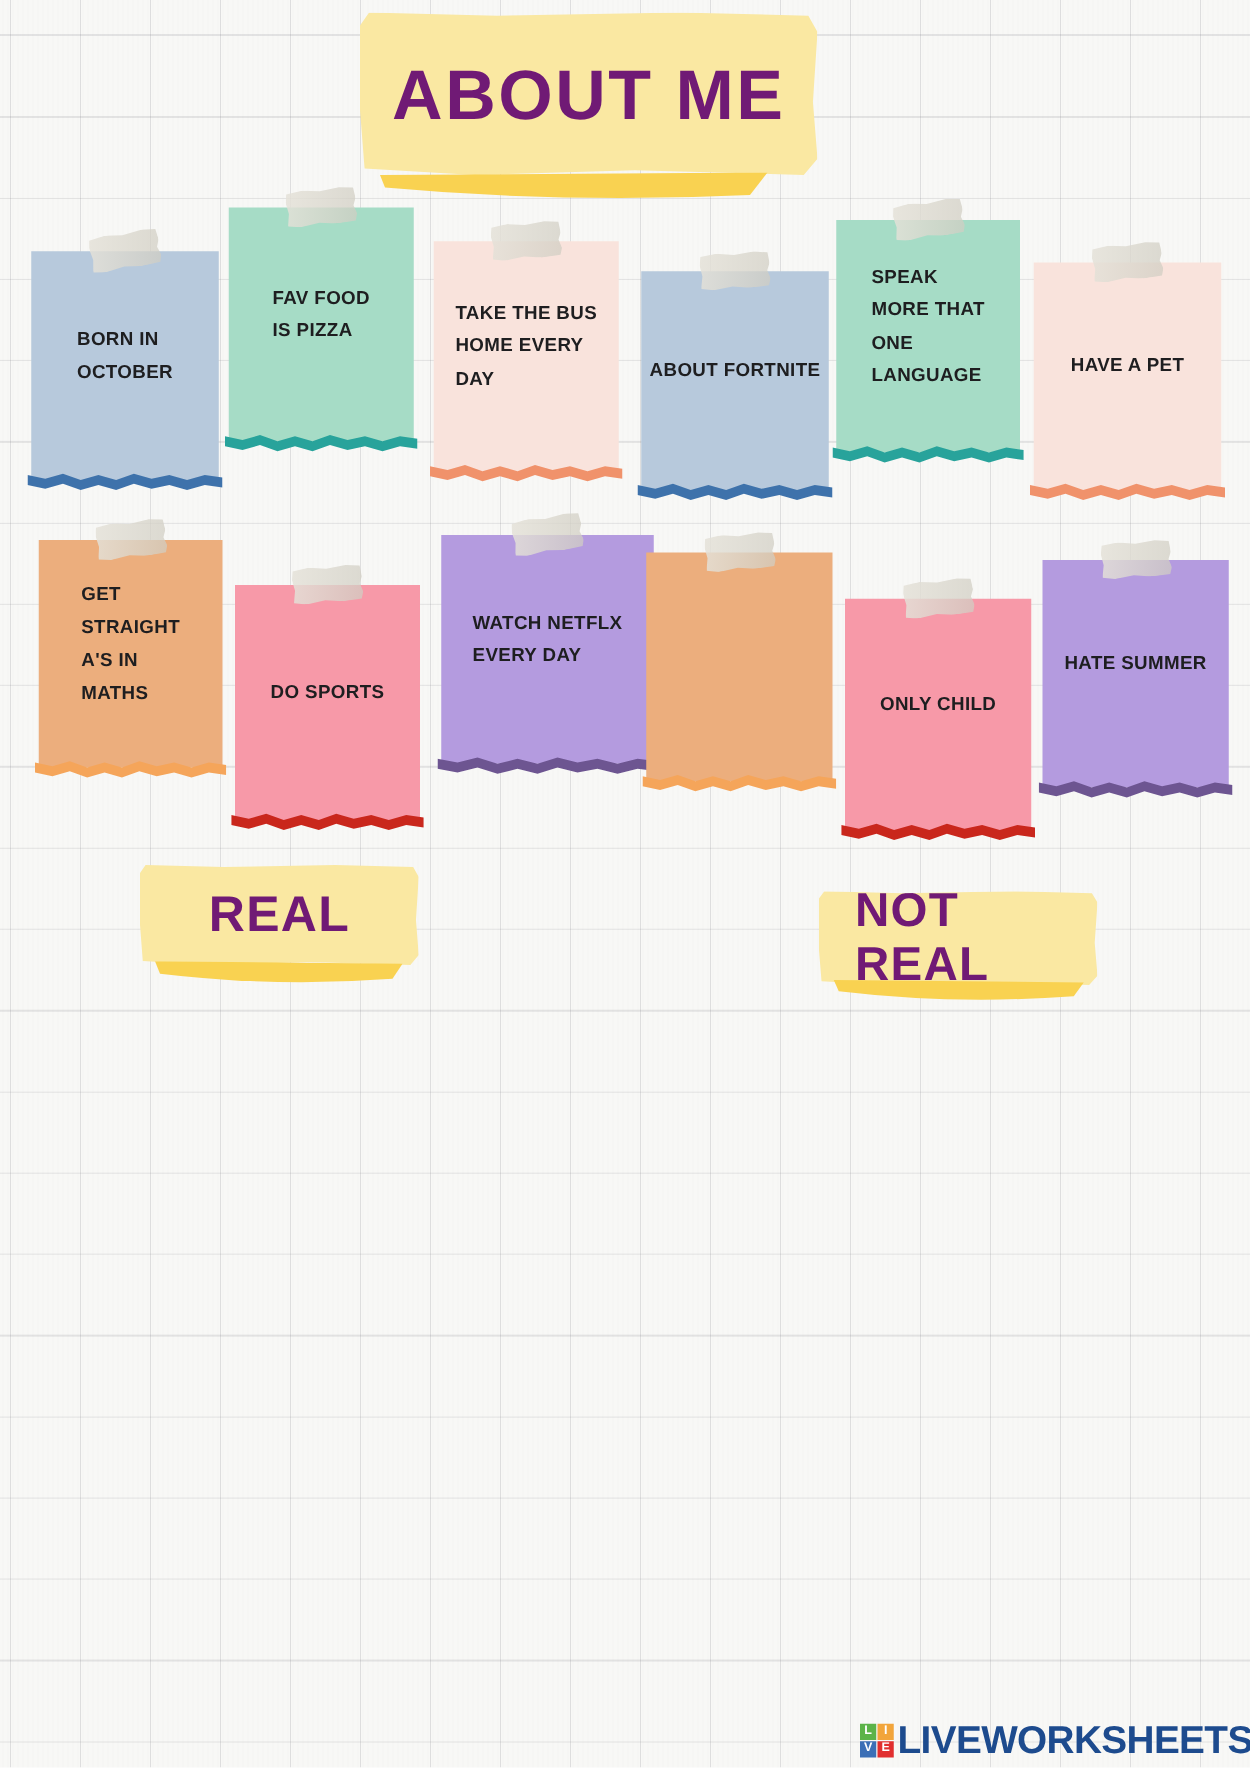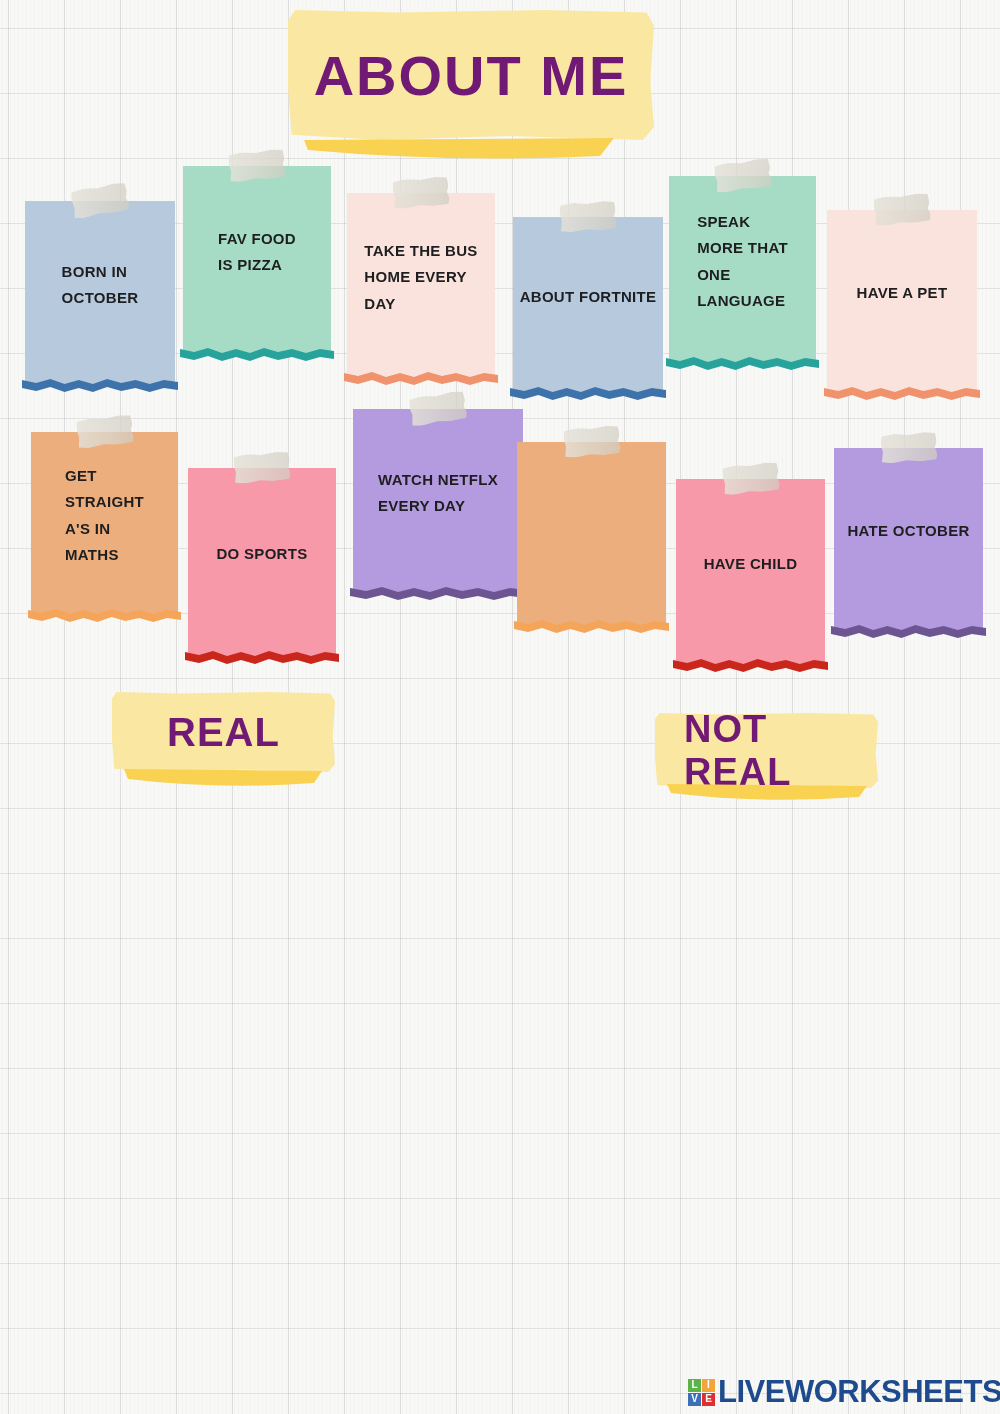--- a/index.html
+++ b/index.html
@@ -61,21 +61,21 @@
 
   
   .n1 { left:25px;  top:201px; width:150px; height:192px; }
   .n2 { left:183px; top:166px; width:148px; height:196px; }
   .n3 { left:347px; top:193px; width:148px; height:193px;padding-left:36px; }
   .n4 { left:513px; top:217px; width:150px; height:184px; }
   .n5 { left:669px; top:176px; width:147px; height:195px; }
   .n6 { left:827px; top:210px; width:150px; height:191px; }
   .n7 { left:31px;  top:432px; width:147px; height:191px; }
   .n8 { left:188px; top:468px; width:148px; height:197px; }
-  .n9 { left:353px; top:409px; width:170px; height:192px;padding-left:24px; }
+  .n9 { left:353px; top:428px; width:170px; height:192px;padding-left:24px; }
   .n10{ left:517px; top:442px; width:149px; height:192px; }
   .n11{ left:676px; top:479px; width:149px; height:194px; }
   .n12{ left:834px; top:448px; width:149px; height:191px; }
 
   
   .footer { position:absolute; left:688px; top:1374px; display:flex; align-items:center; }
   .logo-grid {
     width:27px; height:27px; display:grid; gap:1px;
     grid-template-columns:1fr 1fr; grid-template-rows:1fr 1fr; margin-right:3px;
   }
@@ -214,32 +214,32 @@
     <div class="torn">
         <svg viewBox="0 0 154 30" preserveAspectRatio="none">
           <path class="band" d="M0 11 L14 14 L28 10 L42 15 L56 11 L70 15 L84 10 L98 14 L112 11 L126 15 L140 11 L154 13 L154 21 L140 19 L126 23 L112 19 L98 22 L84 18 L70 23 L56 19 L42 23 L28 18 L14 22 L0 19 Z"></path>
         </svg>
       </div>
   </div>
 
   <div class="note pink n11">
     <div class="paper"></div>
     <span class="tape" style="transform:translateX(-50%) rotate(-6deg)"></span>
-    <div class="note-text">HAVE CHILD</div>
+    <div class="note-text">ONLY CHILD</div>
     <div class="torn">
         <svg viewBox="0 0 154 30" preserveAspectRatio="none">
           <path class="band" d="M0 11 L14 14 L28 10 L42 15 L56 11 L70 15 L84 10 L98 14 L112 11 L126 15 L140 11 L154 13 L154 21 L140 19 L126 23 L112 19 L98 22 L84 18 L70 23 L56 19 L42 23 L28 18 L14 22 L0 19 Z"></path>
         </svg>
       </div>
   </div>
 
   <div class="note purple n12">
     <div class="paper"></div>
     <span class="tape" style="transform:translateX(-50%) rotate(-4deg)"></span>
-    <div class="note-text">HATE OCTOBER</div>
+    <div class="note-text">HATE SUMMER</div>
     <div class="torn">
         <svg viewBox="0 0 154 30" preserveAspectRatio="none">
           <path class="band" d="M0 11 L14 14 L28 10 L42 15 L56 11 L70 15 L84 10 L98 14 L112 11 L126 15 L140 11 L154 13 L154 21 L140 19 L126 23 L112 19 L98 22 L84 18 L70 23 L56 19 L42 23 L28 18 L14 22 L0 19 Z"></path>
         </svg>
       </div>
   </div>
 
   <div class="banner banner-real">
     <span>REAL</span>
   </div>

